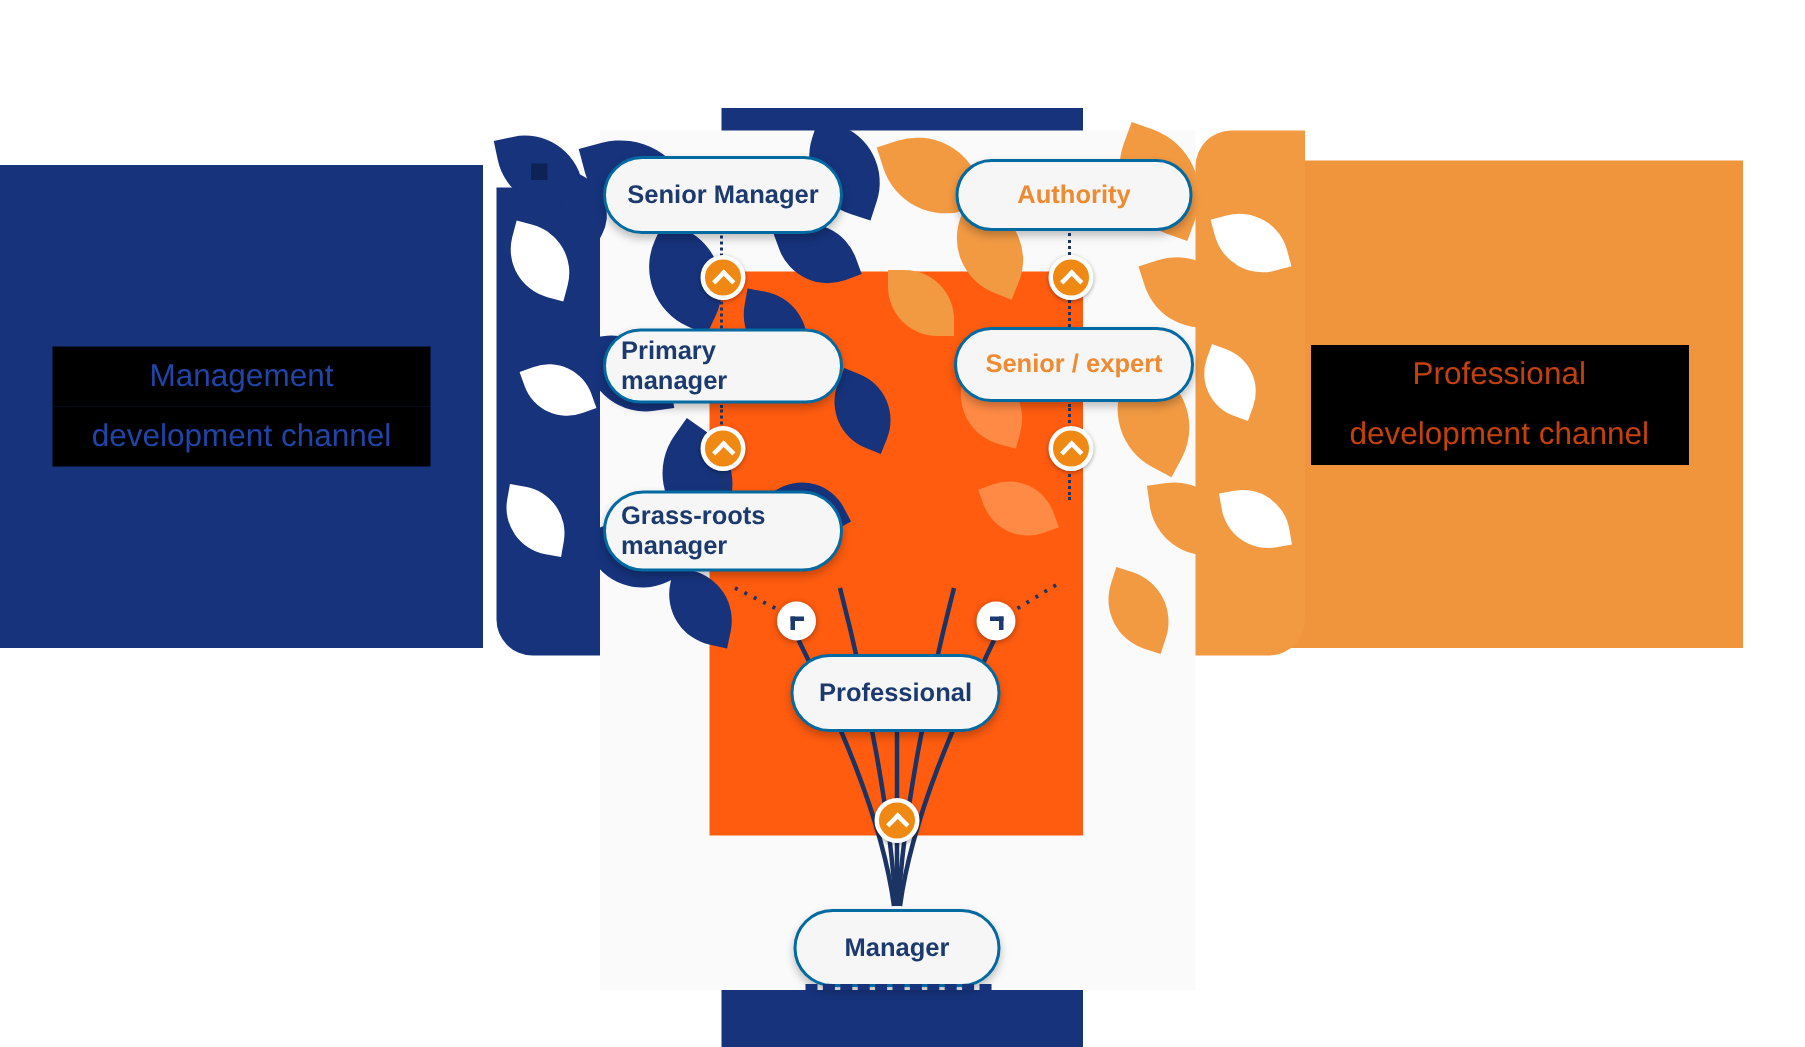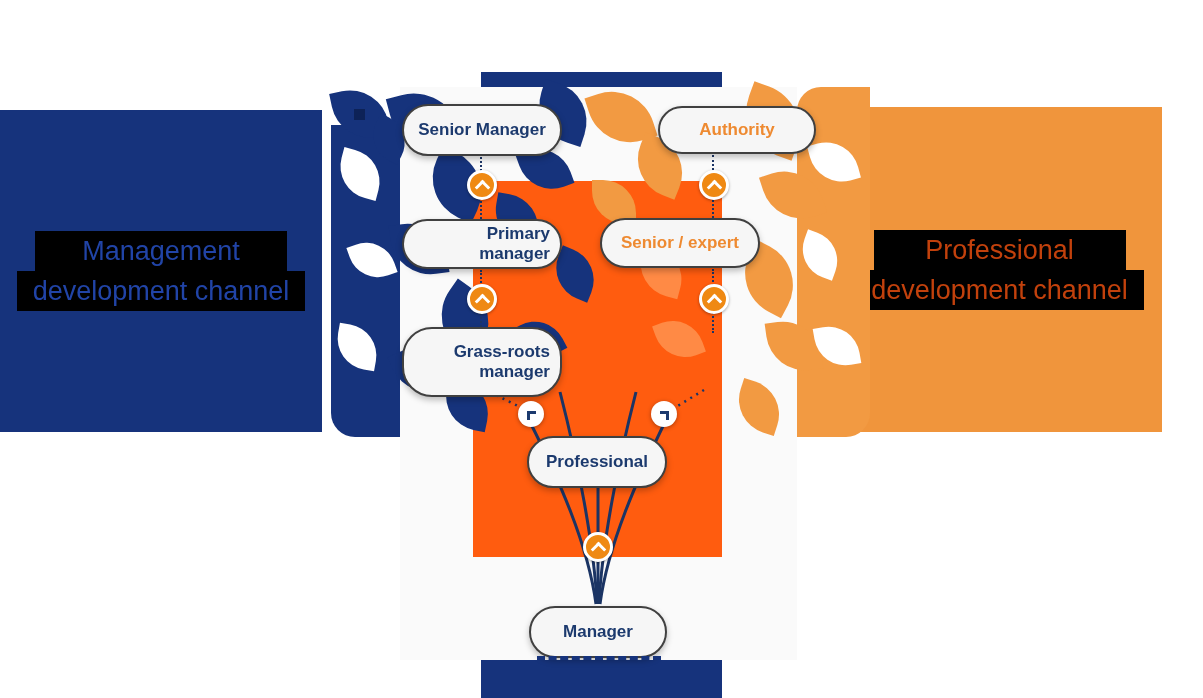--- a/index.html
+++ b/index.html
@@ -6,39 +6,39 @@
   html,body{background:#fff}
   body{font-family:"Liberation Sans",sans-serif}
   .stage{position:relative;width:1203px;height:698px;background:#fff;overflow:hidden}
 
   .bar{position:absolute;left:481px;width:241px;background:#16337c;z-index:1}
   .bar.top{top:72px;height:15px}
   .bar.bottom{top:660px;height:38px}
 
   .center-bg{position:absolute;left:400px;top:87px;width:397px;height:573px;background:#fafafa;z-index:0}
 
-  .panel{position:absolute;z-index:1;display:flex;flex-direction:column;justify-content:center;align-items:center;font-size:27px;line-height:38px}
+  .panel{position:absolute;z-index:1;display:flex;flex-direction:column;justify-content:center;align-items:center;font-size:21px;line-height:38px}
   .panel.left{left:0;top:110px;width:322px;height:322px;background:#16337c;color:#2144a7}
   .panel.right{left:837px;top:107px;width:325px;height:325px;background:#f0953c;color:#c2410c}
   .hl{background:#000;padding:1px 16px;min-width:252px;text-align:center;display:inline-block;white-space:nowrap}
 
   .strip{position:absolute;z-index:1}
   .strip.navy{left:331px;top:125px;width:69px;height:312px;background:#16337c;border-radius:0 24px 0 24px}
   .strip.orange{left:797px;top:87px;width:73px;height:350px;background:#f29a42;border-radius:24px 0 24px 0}
 
   .square{position:absolute;left:473px;top:181px;width:249px;height:376px;background:#ff5c0f;z-index:1}
 
   .leaf{position:absolute;z-index:2;border-radius:0 75% 0 75%}
 
   .trunk{position:absolute;left:0;top:0;z-index:3;pointer-events:none}
 
   .dotv{position:absolute;z-index:3;width:0;border-left:2px dotted #1c3566}
 
-  .pill{position:absolute;z-index:4;background:#f6f6f6;border:2px solid #404040;border-radius:30px;
-        display:flex;align-items:center;justify-content:center;text-align:right;
+  .pill{position:absolute;z-index:4;background:#f6f6f6;border:2px solid #0369a1;border-radius:30px;
+        display:flex;align-items:center;justify-content:center;text-align:left;
         font-weight:bold;font-size:17px;line-height:1.2;box-shadow:0 3px 6px rgba(0,0,0,.25);padding:0 10px}
   .pill.navy{color:#1c3a6e}
   .pill.orange{color:#ee8a31}
 
   .up-circle{position:absolute;z-index:5;width:30px;height:30px;border-radius:50%;background:#ef8913;
              border:3px solid #fff;box-shadow:0 1px 3px rgba(0,0,0,.35);
              display:flex;align-items:center;justify-content:center}
   .chev{display:block;width:11px;height:11px;border-top:3px solid #fff;border-left:3px solid #fff;
         transform:rotate(45deg);margin-top:5px}
 
@@ -121,24 +121,24 @@
       <path d="M704,390 L676,407"></path>
     </g>
   </svg>
 
   <div class="dotv" style="left:480px;top:157px;height:62px"></div>
   <div class="dotv" style="left:480px;top:270px;height:57px"></div>
   <div class="dotv" style="left:712px;top:155px;height:63px"></div>
   <div class="dotv" style="left:712px;top:269px;height:64px"></div>
 
   <div class="pill navy" style="left:402px;top:104px;width:160px;height:52px">Senior Manager</div>
-  <div class="pill orange" style="left:658px;top:106px;width:158px;height:48px">Authority</div>
+  <div class="pill orange" style="left:637px;top:106px;width:158px;height:48px">Authority</div>
   <div class="pill navy" style="left:402px;top:219px;width:160px;height:50px">Primary manager</div>
-  <div class="pill orange" style="left:600px;top:218px;width:160px;height:50px">Senior / expert</div>
-  <div class="pill navy" style="left:402px;top:327px;width:160px;height:70px">Grass-roots manager</div>
+  <div class="pill orange" style="left:636px;top:218px;width:160px;height:50px">Senior / expert</div>
+  <div class="pill navy" style="left:402px;top:327px;width:160px;height:54px">Grass-roots manager</div>
   <div class="pill navy" style="left:527px;top:436px;width:140px;height:52px">Professional</div>
   <div class="pill navy" style="left:529px;top:606px;width:138px;height:52px">Manager</div>
 
   <div class="up-circle" style="left:467px;top:170px">
     <i class="chev"></i>
   </div>
   <div class="up-circle" style="left:699px;top:170px">
     <i class="chev"></i>
   </div>
   <div class="up-circle" style="left:467px;top:284px">

